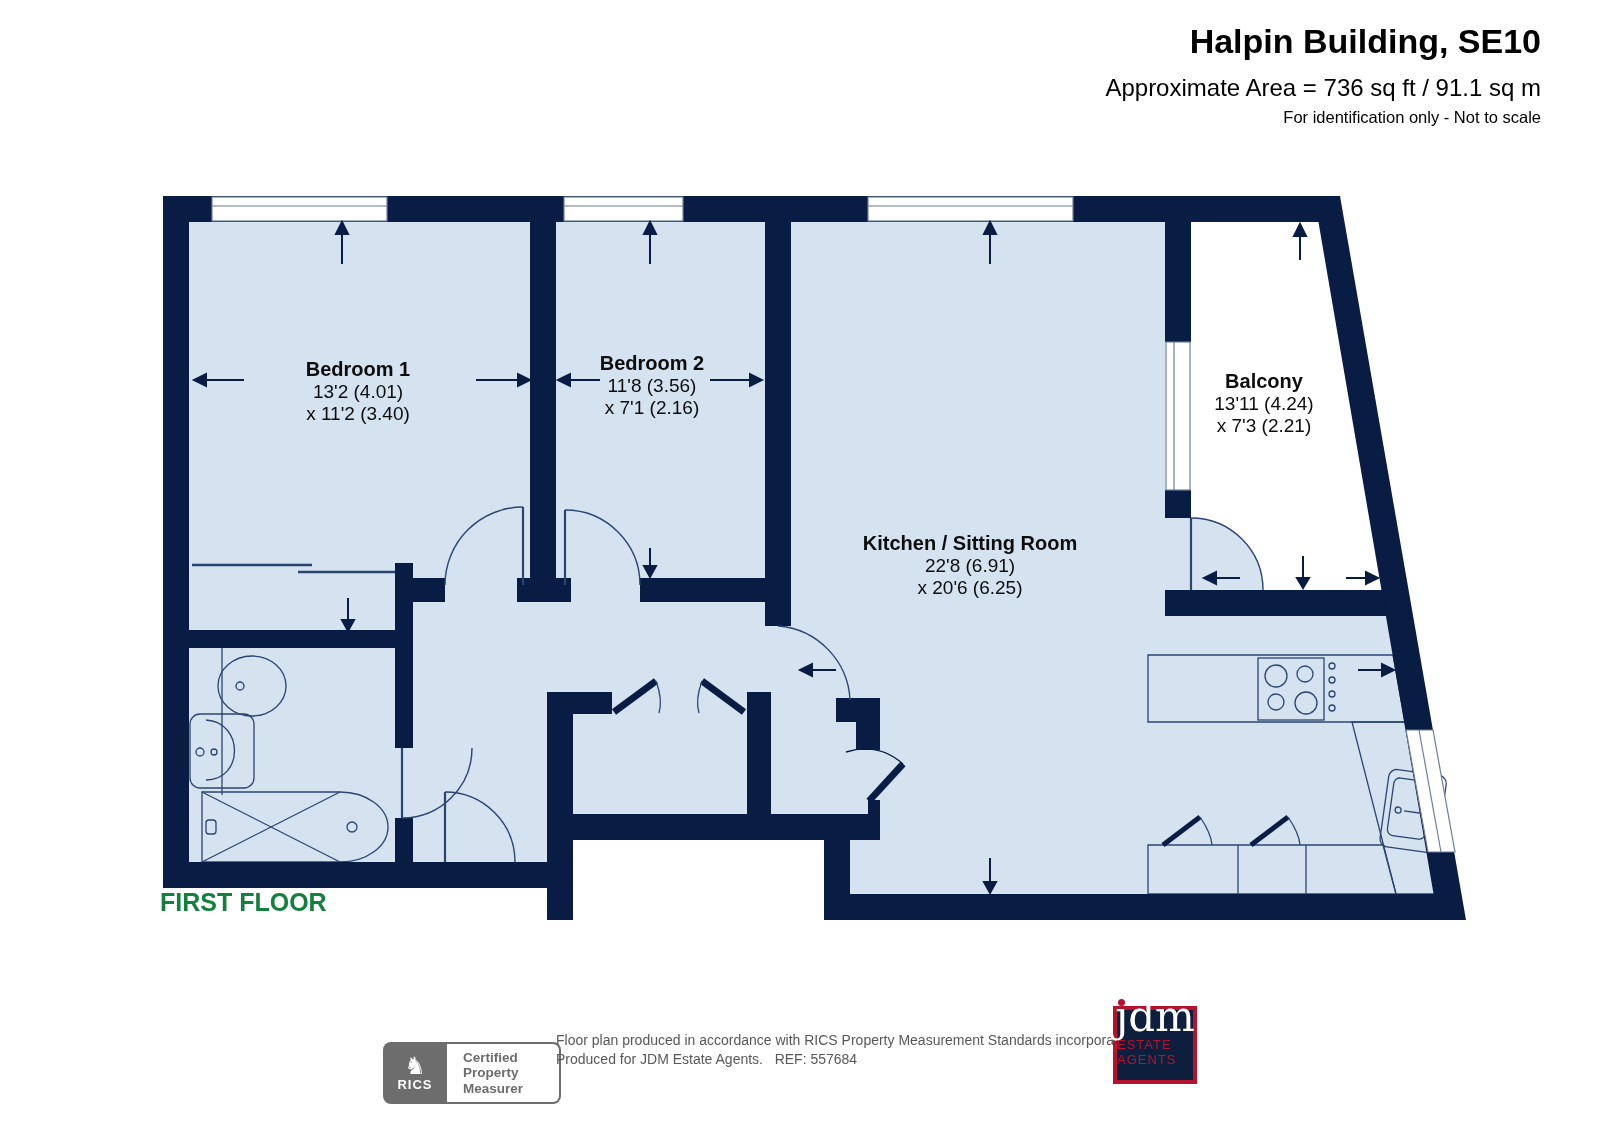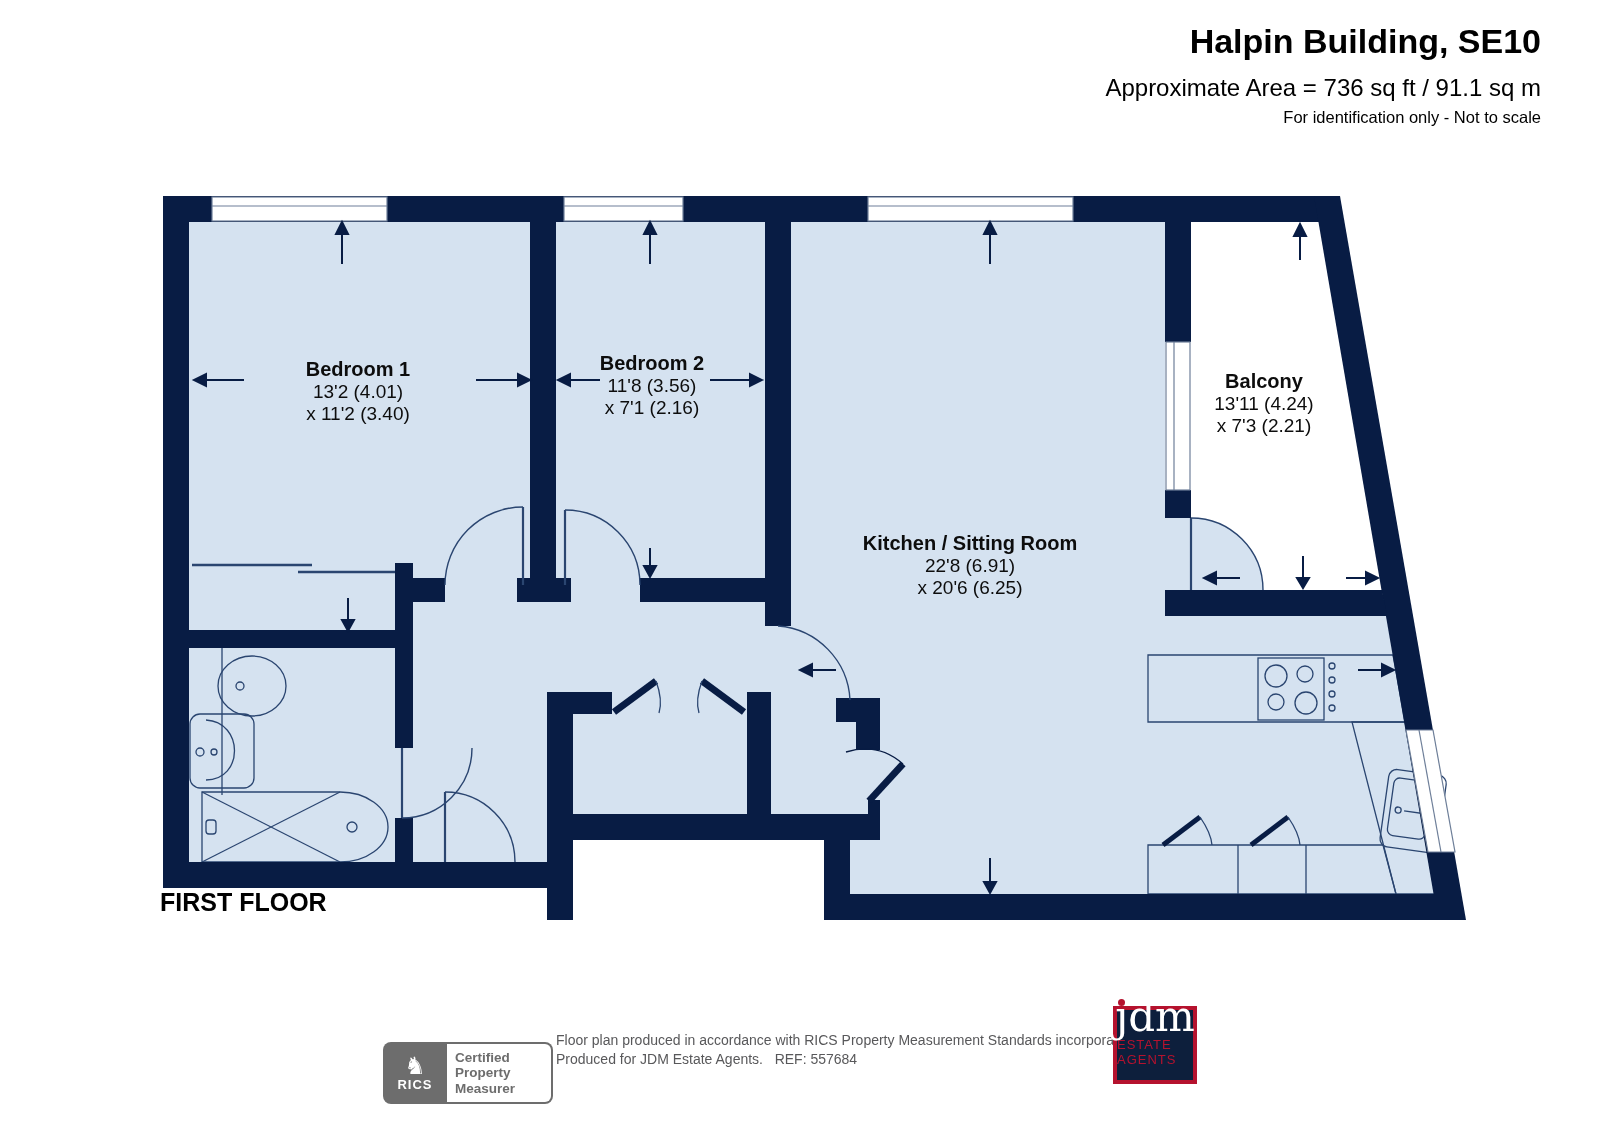--- a/index.html
+++ b/index.html
@@ -2,34 +2,34 @@
 <html><head>
 <meta charset="utf-8">
 <style>
   html,body{margin:0;padding:0;background:#ffffff;}
   body{width:1599px;height:1131px;position:relative;overflow:hidden;
        font-family:"Liberation Sans", sans-serif;}
   .hdr{position:absolute;right:58px;text-align:right;color:#000000;}
   #title{top:22px;font-size:34px;font-weight:bold;}
   #area{top:74px;font-size:24px;}
   #note{top:108px;font-size:16.5px;}
-  #floorlabel{position:absolute;left:160px;top:888px;font-size:25px;font-weight:bold;color:#000000;}
+  #floorlabel{position:absolute;left:160px;top:888px;font-size:25px;font-weight:bold;color:#15803d;}
   svg{position:absolute;left:0;top:0;}
   svg text{font-family:"Liberation Sans", sans-serif;fill:#0d0d0d;}
   .rname{font-size:20px;font-weight:bold;}
   .rdim{font-size:19px;}
   
   #rics{position:absolute;left:383px;top:1042px;height:62px;display:flex;}
   #rics .lion{width:64px;background:#6d6d6d;border-radius:8px 0 0 8px;color:#fff;
       display:flex;flex-direction:column;align-items:center;justify-content:center;}
   #rics .lion .glyph{font-size:24px;line-height:22px;}
   #rics .lion .rlabel{font-size:13px;font-weight:bold;letter-spacing:1px;}
   #rics .cert{width:96px;background:#fff;border:2px solid #6d6d6d;border-left:none;
       border-radius:0 8px 8px 0;display:flex;flex-direction:column;justify-content:center;
-      padding-left:8px;color:#6d6d6d;font-size:13.5px;font-weight:bold;line-height:15.5px;}
+      padding-left:16px;color:#6d6d6d;font-size:13.5px;font-weight:bold;line-height:15.5px;}
   #disc{position:absolute;left:556px;top:1031px;color:#58585a;font-size:14px;line-height:19px;}
   #disc div{white-space:pre;}
   #jdm{position:absolute;left:1113px;top:1006px;width:84px;height:78px;background:#0d1f3c;
       border:4px solid #b5122e;box-sizing:border-box;display:flex;flex-direction:column;
       align-items:center;justify-content:flex-end;}
   #jdm .word{font-family:"DejaVu Serif", serif;color:#ffffff;font-size:42px;line-height:40px;
       position:relative;}
   #jdm .dot{position:absolute;left:3px;top:2px;width:7px;height:7px;border-radius:50%;background:#b5122e;}
   #jdm .tag{color:#b5122e;font-size:13px;font-weight:normal;letter-spacing:1px;margin-bottom:13px;}
 </style>

